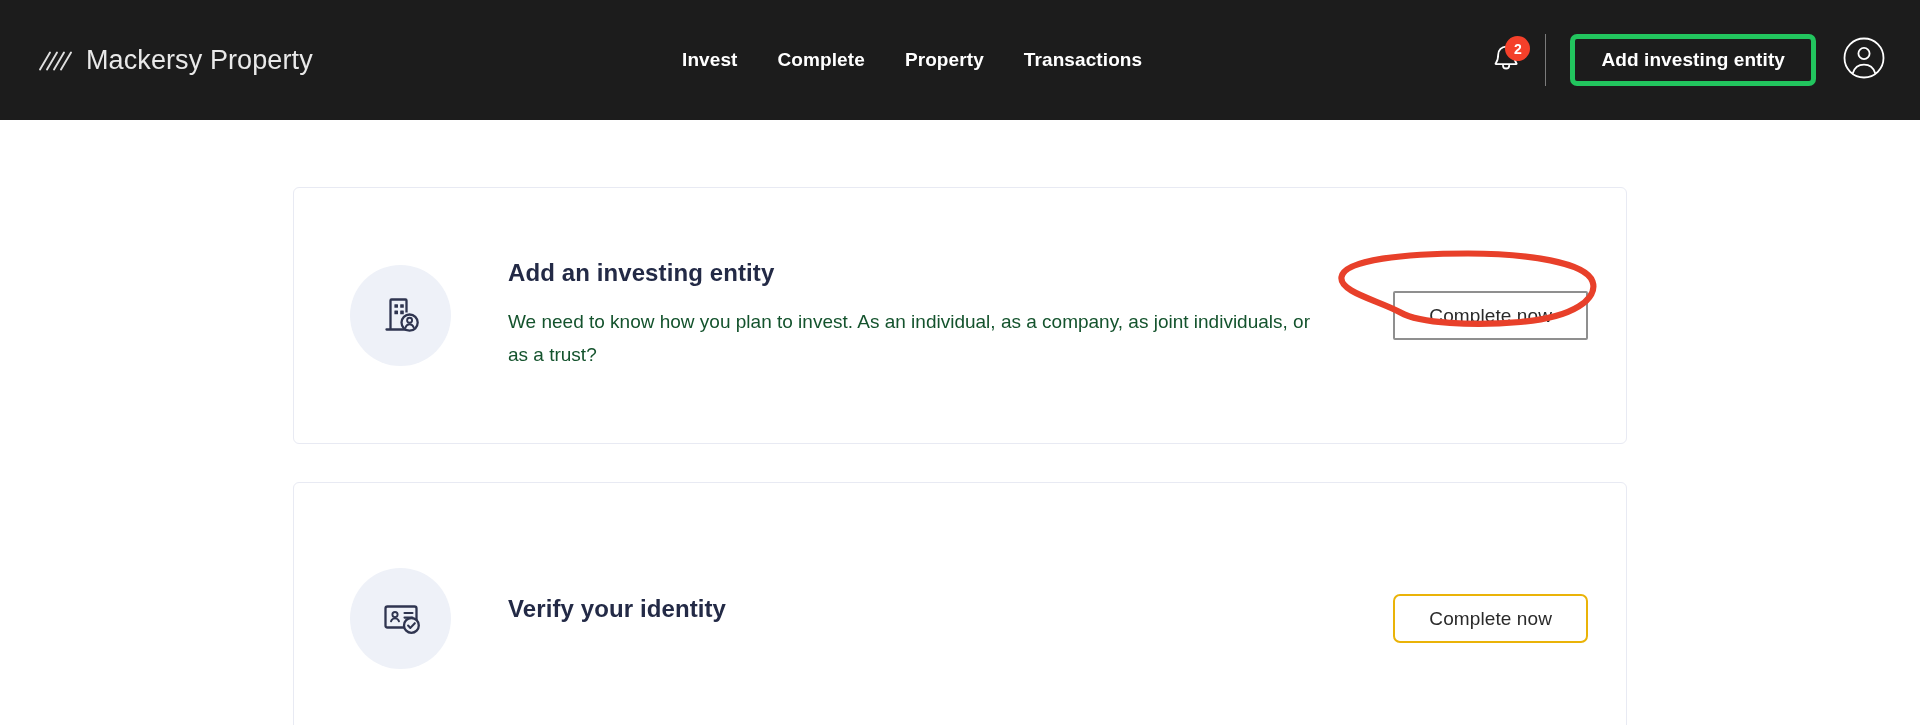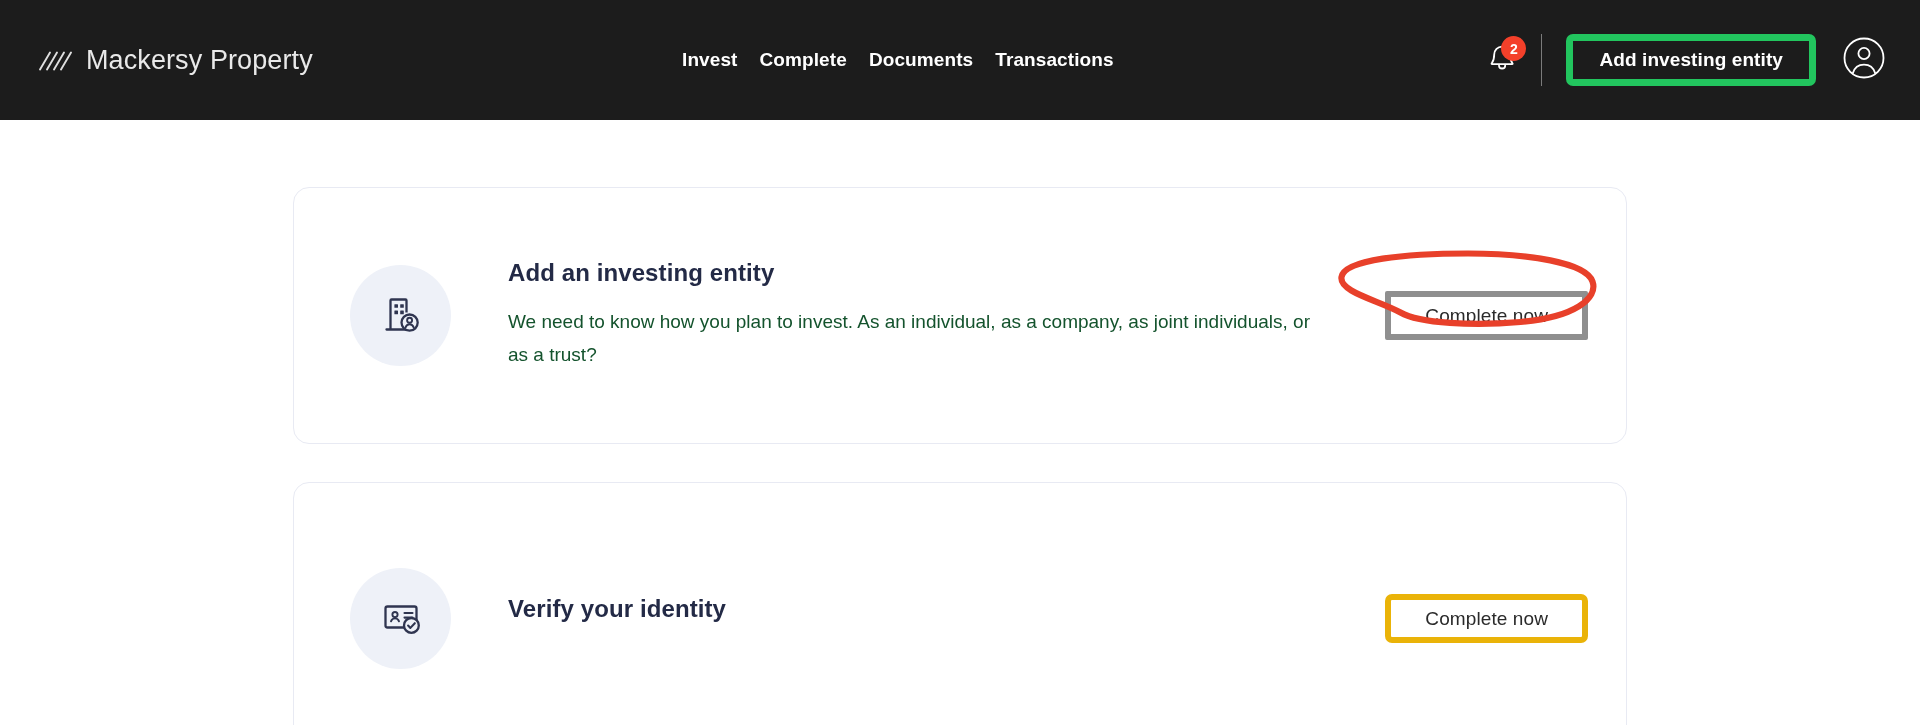--- a/index.html
+++ b/index.html
@@ -50,21 +50,21 @@
     white-space: nowrap;
   }
 
   .nav {
     position: absolute;
     left: 680px;
     top: 50%;
     transform: translateY(-50%);
     display: flex;
     align-items: flex-start;
-    gap: 18px;
+    gap: 36px;
   }
 
   .nav-item {
     color: #ffffff;
     font-size: 19px;
     font-weight: 700;
     letter-spacing: 0.1px;
     white-space: nowrap;
     cursor: pointer;
     background: none;
@@ -113,21 +113,21 @@
   .divider {
     width: 1px;
     height: 52px;
     background: #7b7b7b;
     margin-right: 24px;
   }
 
   .add-entity-btn {
     height: 52px;
     padding: 8px 26px;
-    border: 7px solid #22c55e;
+    border: 5px solid #22c55e;
     border-radius: 7px;
     background: transparent;
     color: #ffffff;
     font-size: 19px;
     font-weight: 700;
     font-family: inherit;
     letter-spacing: 0.1px;
     cursor: pointer;
     white-space: nowrap;
     display: flex;
@@ -157,21 +157,21 @@
     margin: 0 auto;
     display: flex;
     flex-direction: column;
     gap: 38px;
   }
 
   .card {
     position: relative;
     background: #ffffff;
     border: 1px solid #e8eaf3;
-    border-radius: 16px;
+    border-radius: 6px;
     display: flex;
     align-items: center;
     padding: 0 38px 0 56px;
   }
 
   .card-entity { height: 257px; }
   .card-identity { height: 273px; }
 
   .card-icon {
     flex: 0 0 auto;
@@ -212,21 +212,21 @@
     margin-left: 30px;
     display: flex;
     align-items: center;
     justify-content: flex-end;
     position: relative;
   }
 
   .complete-btn {
     height: 49px;
     padding: 0 34px;
-    border: 6px solid #eab308;
+    border: 2px solid #eab308;
     border-radius: 6px;
     background: #ffffff;
     color: #2a2a2a;
     font-size: 19px;
     font-weight: 400;
     font-family: inherit;
     letter-spacing: 0.1px;
     cursor: pointer;
     white-space: nowrap;
     display: flex;
@@ -269,21 +269,21 @@
           <line x1="23" y1="20" x2="33" y2="3"></line>
         </g>
       </svg>
     </span>
     <span class="brand-name">Mackersy Property</span>
   </div>
 
   <nav class="nav">
     <button class="nav-item">Invest</button>
     <button class="nav-item">Complete</button>
-    <button class="nav-item">Documents</button>
+    <button class="nav-item">Property</button>
     <button class="nav-item">Transactions</button>
   </nav>
 
   <div class="header-right">
 
     <div class="bell-wrap">
       <span>
         <svg width="30" height="32" viewBox="0 0 30 32" fill="none" xmlns="http://www.w3.org/2000/svg">
           <path d="M6.2 12.6c0-4.4 3.5-8 7.9-8s7.9 3.6 7.9 8c0 6 1.9 7.9 2.6 8.8.2.3 0 .8-.4.8H4c-.4 0-.6-.5-.4-.8.7-.9 2.6-2.8 2.6-8.8Z" stroke="#ffffff" stroke-width="1.8" stroke-linejoin="round"></path>
           <path d="M11 23.4a3.1 3.1 0 0 0 6.2 0" stroke="#ffffff" stroke-width="1.8" stroke-linecap="round"></path>

